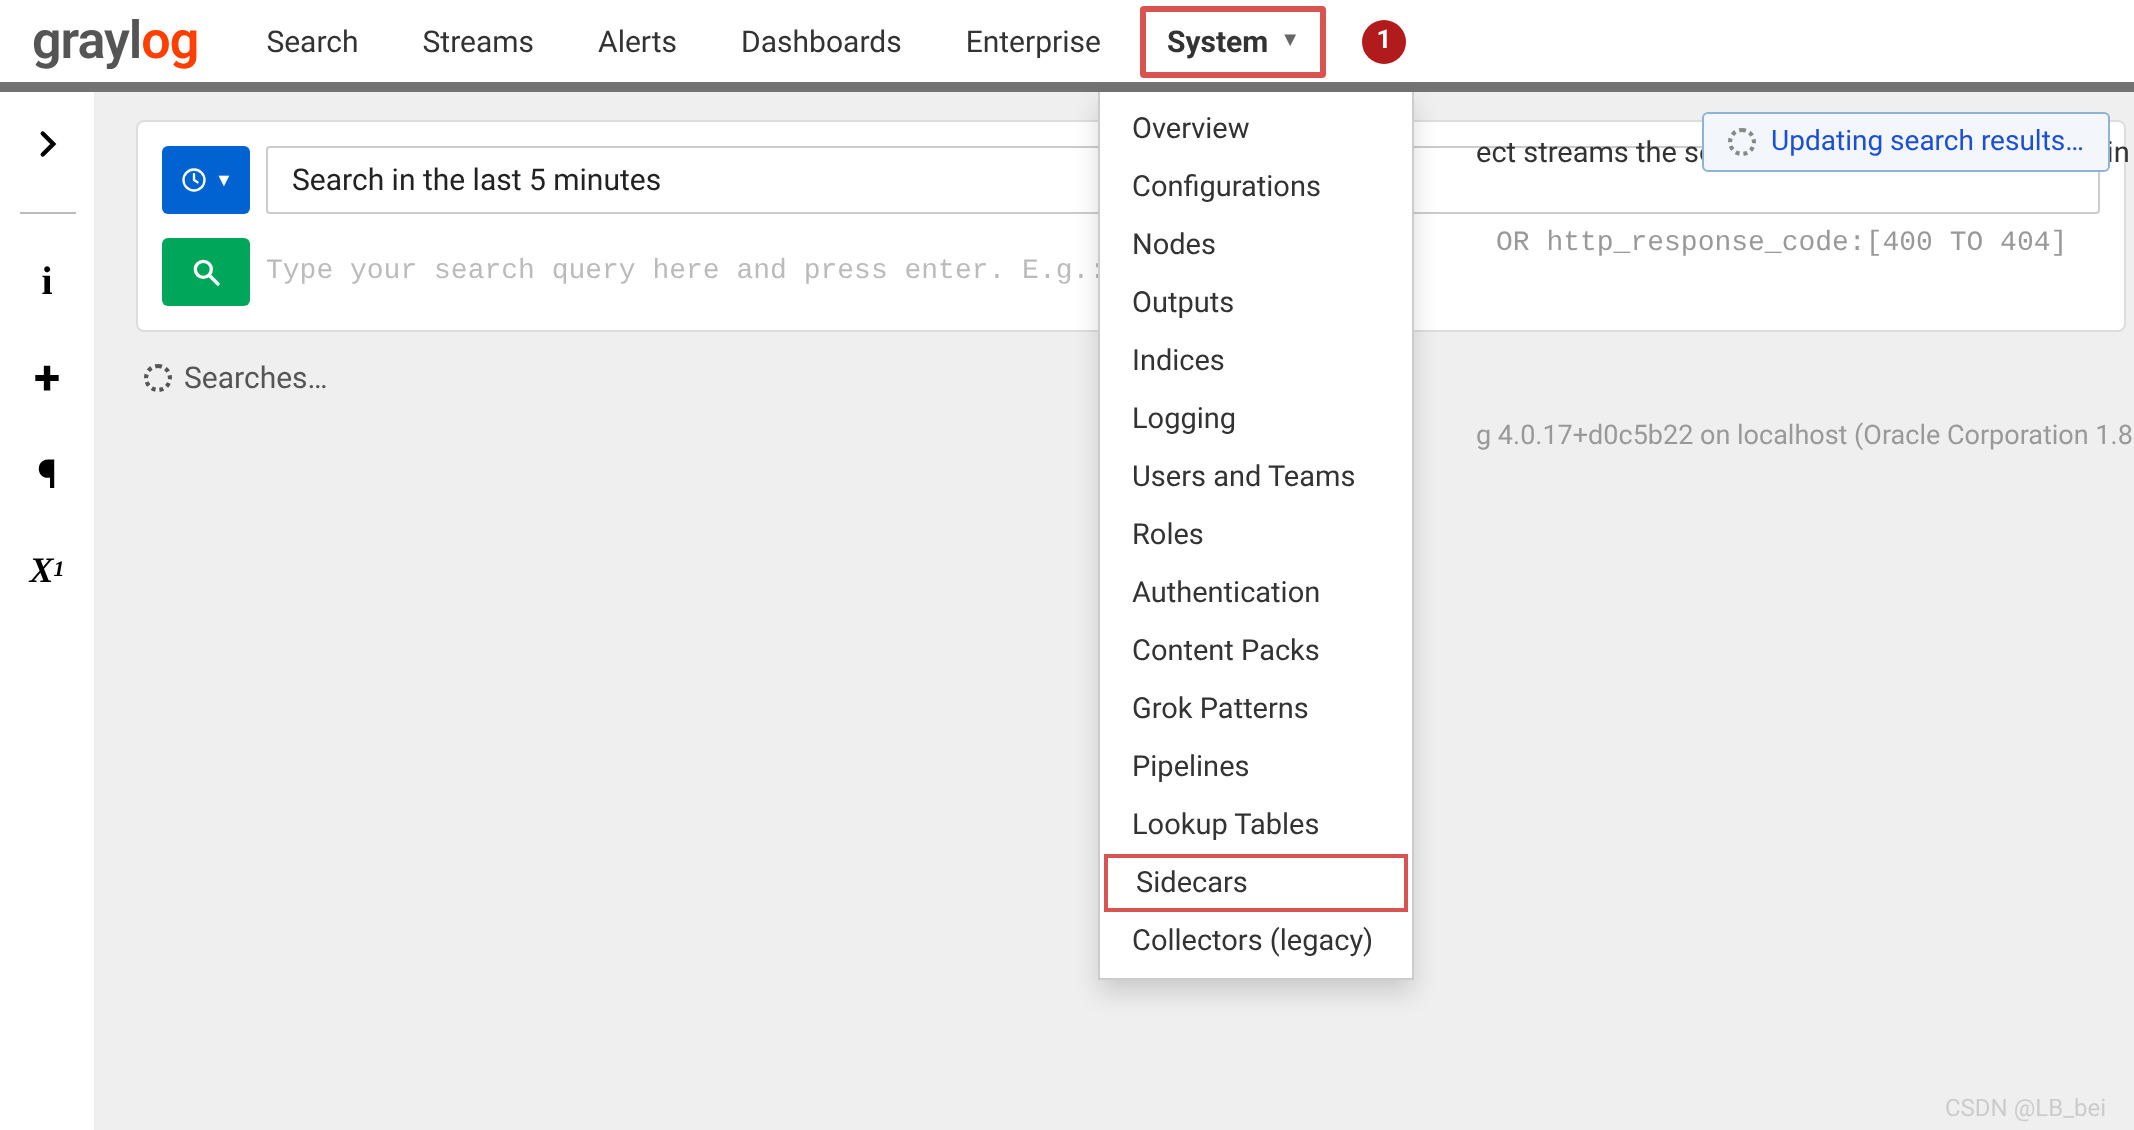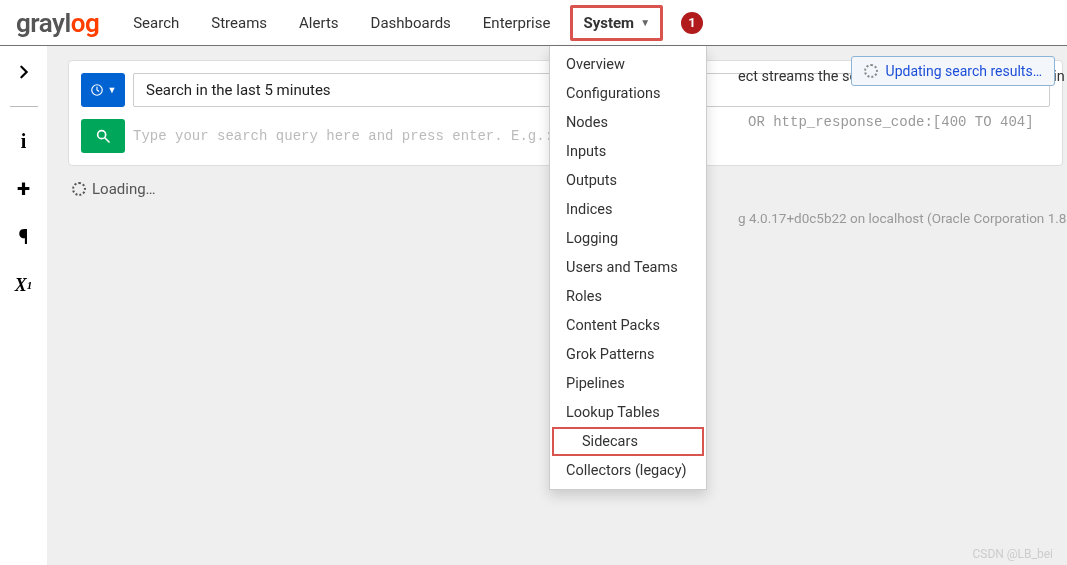--- a/index.html
+++ b/index.html
@@ -1,30 +1,30 @@
 <!DOCTYPE html>
 <html><head>
 <meta charset="utf-8">
 <style>
   * { box-sizing: border-box; margin: 0; padding: 0; }
   body { font-family: -apple-system, BlinkMacSystemFont, "Segoe UI", Roboto, Helvetica, Arial, sans-serif; font-size: 14px; color: #333; background: #fff; width: 1067px; height: 565px; overflow: hidden; position: relative; }
   
-  .topnav { display: flex; align-items: center; height: 46px; border-bottom: 1px solid #737373; background: #fff; padding-left: 10px; position: relative; z-index: 10; }
+  .topnav { display: flex; align-items: center; height: 46px; border-bottom: 5px solid #737373; background: #fff; padding-left: 10px; position: relative; z-index: 10; }
   .logo { font-size: 26px; font-weight: 600; letter-spacing: -0.5px; padding: 0 18px 0 6px; }
   .logo .g1 { color: #555; }
   .logo .o { color: #ff3e00; position: relative; }
   .nav-items { display: flex; align-items: center; }
   .nav-item { padding: 0 16px; height: 46px; display: flex; align-items: center; color: #333; cursor: pointer; font-size: 15px; text-align: right; }
   .nav-item.system { border: 3px solid #d9534f; border-radius: 2px; height: 36px; padding: 0 10px; margin: 0 4px; font-weight: bold; }
   .caret { margin-left: 6px; font-size: 10px; color: #666; }
   .badge-circle { width: 22px; height: 22px; border-radius: 50%; background: #b11b1b; color: #fff; display: flex; align-items: center; justify-content: center; font-weight: 700; font-size: 13px; margin-left: 14px; }
   
   .dropdown { position: absolute; top: 46px; left: 549px; width: 158px; background: #fff; border: 1px solid #ccc; border-top: none; box-shadow: 0 6px 12px rgba(0,0,0,0.15); z-index: 100; padding: 4px 0; }
   .dropdown-item { padding: 6px 16px; font-size: 14.5px; color: #333; cursor: pointer; }
-  .dropdown-item.highlight { border: 2px solid #d9534f; margin: 0 2px; padding: 4px 28px; }
+  .dropdown-item.highlight { border: 2px solid #d9534f; margin: 0 2px; padding: 4px 14px; }
   
   .body-wrap { display: flex; height: calc(565px - 46px); position: relative; }
   .leftbar { width: 48px; background: #fff; border-right: 1px solid #eee; display: flex; flex-direction: column; align-items: center; padding-top: 12px; gap: 20px; }
   .leftbar .icon-btn { width: 28px; height: 28px; display: flex; align-items: center; justify-content: center; font-size: 18px; font-weight: 700; cursor: pointer; color: #000; }
   .leftbar hr { width: 28px; border:none; border-top:1px solid #bbb; margin:0; }
   
   .main { flex: 1; background: #f0efef; position: relative; padding: 14px 0 0 20px; }
   .search-card { background: #fff; border: 1px solid #ddd; border-radius: 4px; padding: 12px 12px; margin-right: 0; width: 995px; }
   .row { display: flex; align-items: stretch; margin-bottom: 12px; }
   .time-btn { width: 44px; height: 34px; background: #0063d1; border-radius: 3px; display:flex; align-items:center; justify-content:center; color:#fff; cursor:pointer; margin-right:8px; }
@@ -69,26 +69,26 @@
       <span class="caret">▼</span>
     </div>
     <div class="badge-circle">1</div>
   </div>
 </div>
 
 <div class="dropdown" id="system-dropdown">
     <div class="dropdown-item">Overview</div>
     <div class="dropdown-item">Configurations</div>
     <div class="dropdown-item">Nodes</div>
-    <div class="dropdown-item">Inputs</div>
     <div class="dropdown-item">Outputs</div>
     <div class="dropdown-item">Indices</div>
     <div class="dropdown-item">Logging</div>
     <div class="dropdown-item">Users and Teams</div>
     <div class="dropdown-item">Roles</div>
+    <div class="dropdown-item">Authentication</div>
     <div class="dropdown-item">Content Packs</div>
     <div class="dropdown-item">Grok Patterns</div>
     <div class="dropdown-item">Pipelines</div>
     <div class="dropdown-item">Lookup Tables</div>
     <div class="dropdown-item highlight">Sidecars</div>
     <div class="dropdown-item">Collectors (legacy)</div>
   </div>
 
 <div class="body-wrap">
   <div class="leftbar">
@@ -133,18 +133,18 @@
             </svg>
         </div>
         <div class="query-box">
           <input class="query-input" placeholder="Type your search query here and press enter. E.g.: (&quot;n" style="">
         </div>
       </div>
     </div>
 
     <div class="loading">
       <span class="spinner"></span>
-      <span>Loading…</span>
+      <span>Searches…</span>
     </div>
 
     <div class="watermark">CSDN @LB_bei</div>
   </div>
 </div>
 
 </body></html>

